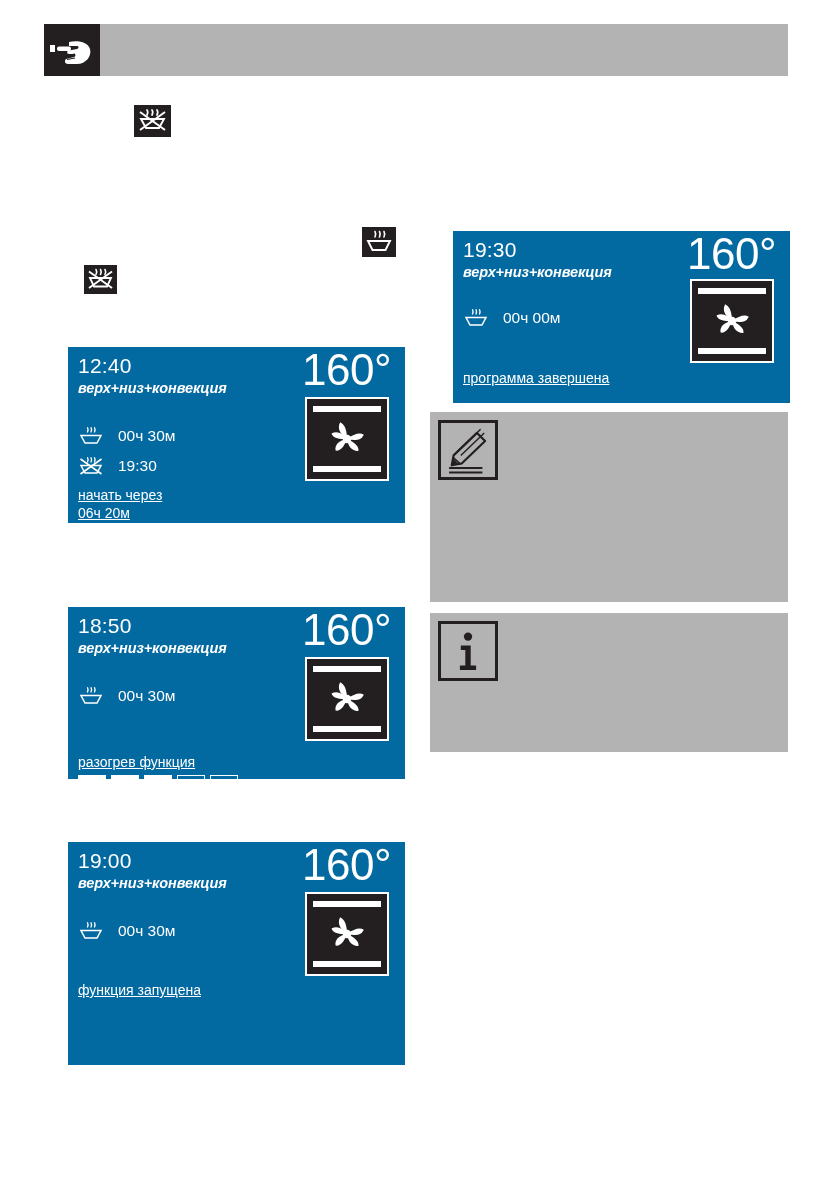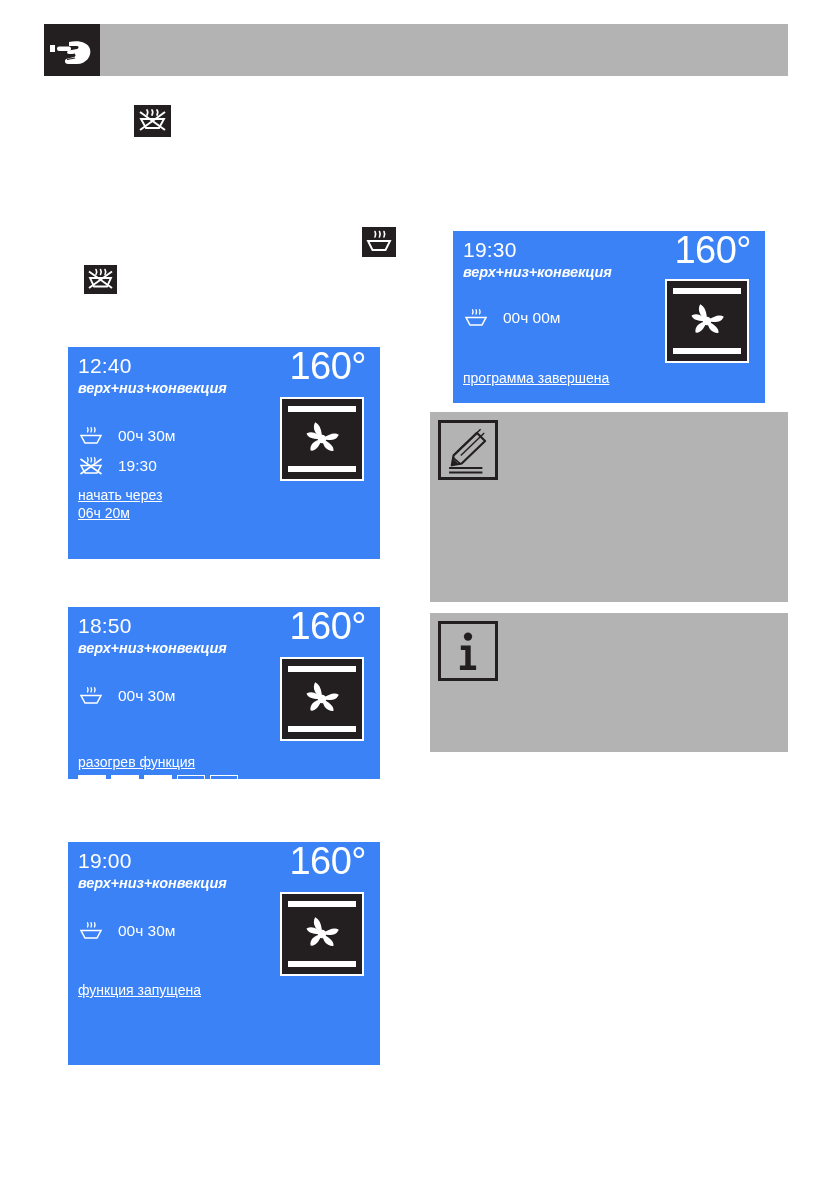--- a/index.html
+++ b/index.html
@@ -19,36 +19,36 @@
     background:#b3b3b3;
   }
   .header-icon{
     position:absolute;left:44px;top:24px;width:56px;height:52px;
     background:#231f20;
   }
   .header-icon svg{display:block;width:100%;height:100%;}
 
   
   .panel{
-    position:absolute;background:#3b82f6;color:#ffffff;overflow:hidden;
+    position:absolute;background:#0369a1;color:#ffffff;overflow:hidden;padding-left:25px;
   }
   .p-time{
     position:absolute;left:10px;top:8px;
     font-size:21px;font-weight:400;letter-spacing:.2px;line-height:1;
     color:#ffffff;
   }
   .p-mode{
     position:absolute;left:10px;top:34px;
     font-size:14.5px;font-weight:bold;line-height:1;color:#ffffff;
     letter-spacing:-0.1px;
     font-style:italic;
   }
   .p-temp{
     position:absolute;right:14px;top:0px;
-    font-size:38px;font-weight:400;line-height:1.05;color:#ffffff;
+    font-size:44px;font-weight:400;line-height:1.05;color:#ffffff;
     letter-spacing:-0.5px;
   }
 
   
   .oven-box{
     position:absolute;border:2.5px solid #ffffff;background:#231f20;
   }
   .oven-box .bar{
     position:absolute;left:8%;width:84%;height:6px;background:#ffffff;
   }
@@ -143,21 +143,21 @@
       <path d="M12 9.5 q1.4 -2.8 0 -5"></path>
         <path d="M16.5 9.5 q1.4 -2.8 0 -5"></path>
         <path d="M21 9.5 q1.4 -2.8 0 -5"></path>
     </g>
     <path d="M6 13 L27 13 L23 21.5 L10 21.5 Z" fill="none" stroke="#ffffff" stroke-width="1.8"></path>
     <line x1="5" y1="6.5" x2="28" y2="23" stroke="#ffffff" stroke-width="1.9"></line>
     <line x1="28" y1="6.5" x2="5" y2="23" stroke="#ffffff" stroke-width="1.9"></line>
   </svg>
 </div>
 
-<div class="panel" style="left:68px;top:347px;width:312px;height:212px;">
+<div class="panel" style="left:68px;top:347px;width:312px;height:176px;">
   <div class="p-time">12:40</div>
   <div class="p-mode">верх+низ+конвекция</div>
   <div class="p-temp">160°</div>
 
   <div class="oven-box" style="right:16px;top:50px;width:80px;height:80px;">
     <div class="bar top"></div>
     <div class="bar bot"></div>
     <div class="fan">
       <svg viewBox="0 0 40 40">
         <g fill="#ffffff">

